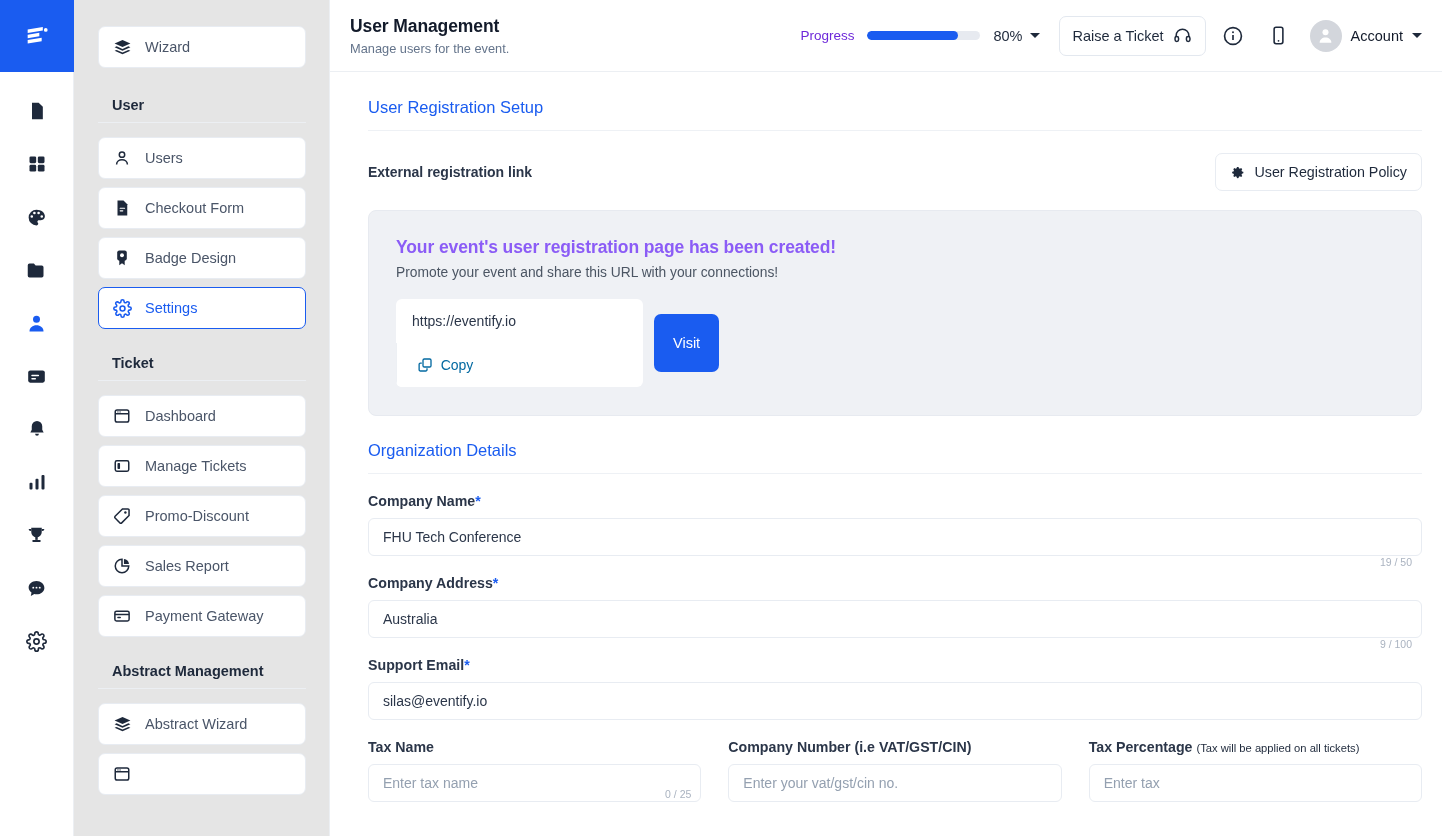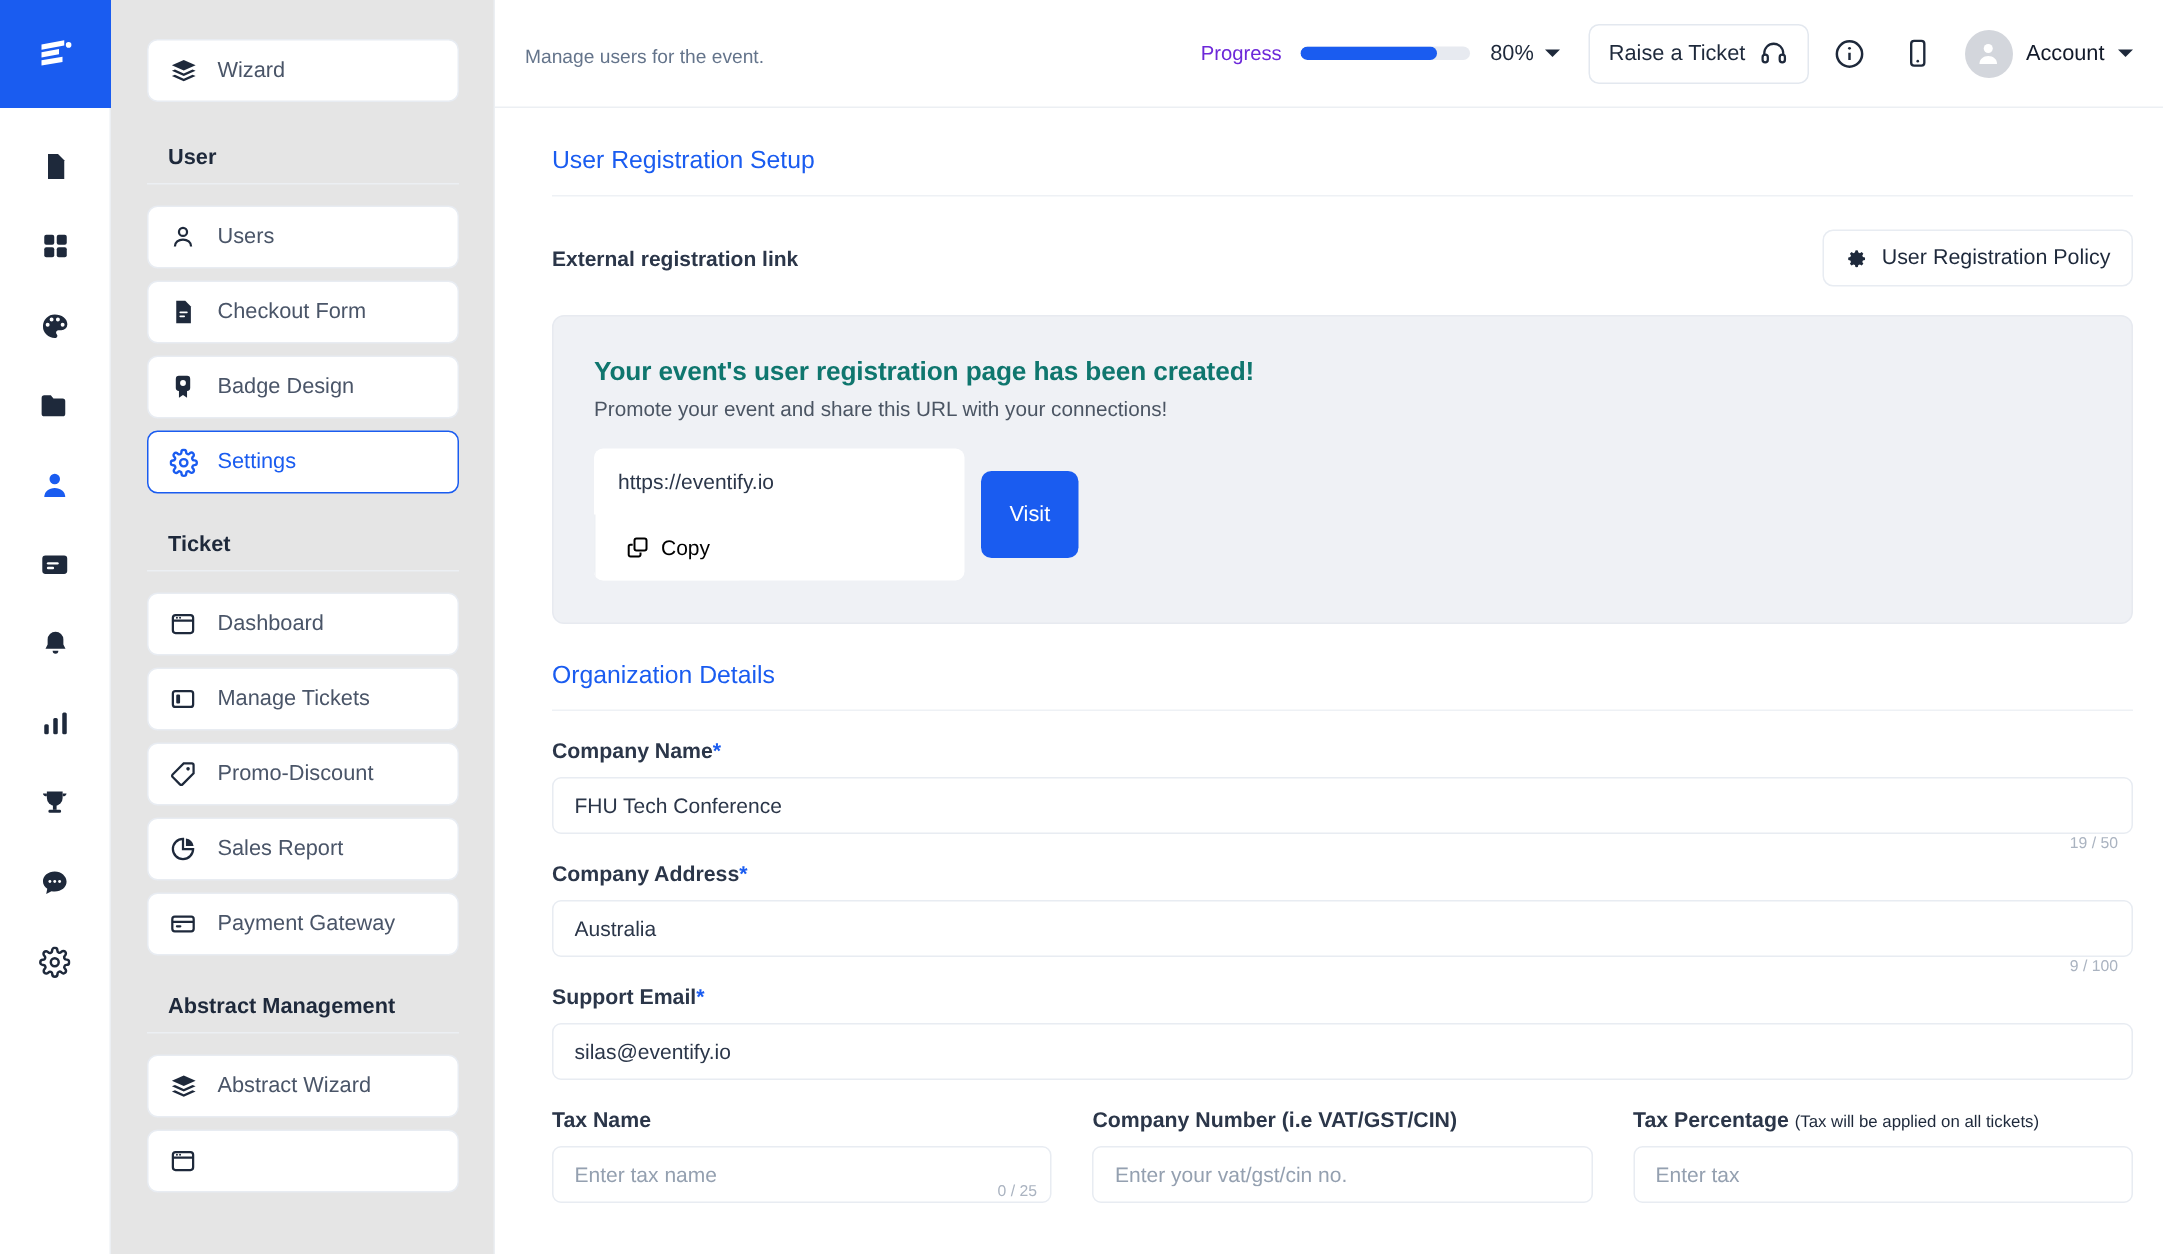--- a/index.html
+++ b/index.html
@@ -108,33 +108,33 @@
     height: 38px; border: 1px solid #e8ecf2; border-radius: 7px; background: #fff;
     display: flex; align-items: center; gap: 9px; padding: 0 14px;
     font-size: 14.3px; color: #1e293b; cursor: pointer;
   }
 
   .callout {
     margin-top: 19px;
     background: #eff1f5; border: 1px solid #e7eaf0; border-radius: 8px;
     padding: 26px 26px 28px 27px;
   }
-  .callout h3 { font-size: 17.5px; font-weight: 700; color: #0f766e; letter-spacing: -0.1px; }
+  .callout h3 { font-size: 17.5px; font-weight: 700; color: #8b5cf6; letter-spacing: -0.1px; }
   .callout p { font-size: 13.8px; color: #4b5costs; color: #4b5563; margin-top: 7px; }
   .urlrow { display: flex; align-items: center; gap: 11px; margin-top: 19px; }
   .urlbox { display: flex; background: #fff; border-radius: 6px; overflow: hidden; flex-direction: column; }
   .urlbox input {
     width: 247px; height: 44px; border: 0; outline: none;
     padding: 0 16px; font-size: 14px; color: #2b3649;
     font-family: "Liberation Sans", sans-serif; background: transparent;
   }
   .copy-btn {
     width: 97px; height: 44px; border-left: 1px solid #edf0f4;
     display: flex; align-items: center; justify-content: center; gap: 8px;
-    font-size: 14px; color: #000000; cursor: pointer; background: #fff;
+    font-size: 14px; color: #0369a1; cursor: pointer; background: #fff;
   }
   .visit-btn {
     height: 58px; padding: 0 19px; border-radius: 7px; border: 0;
     background: #1a5cf0; color: #fff; font-size: 14.5px; font-weight: 500;
     cursor: pointer; font-family: "Liberation Sans", sans-serif;
   }
 
   .sec2 { margin-top: 25px; }
   .field { margin-top: 19px; }
   .field-label { font-size: 14.2px; font-weight: 600; color: #2b3649; margin-bottom: 9px; }
@@ -377,20 +377,21 @@
             <circle cx="9.4" cy="6.5" r=".9" fill="currentColor" stroke="none"></circle>
           </svg>
       </span>
     </div>
   </div>
 
   <div class="main">
 
     <div class="topbar">
       <div class="title-wrap">
+        <div class="page-title">User Management</div>
         <div class="page-sub">Manage users for the event.</div>
       </div>
 
       <div class="topright">
         <span class="progress-label">Progress</span>
         <div class="progress-track">
           <div class="progress-fill" id="pfill" style="width: 80%;"></div>
         </div>
         <span class="progress-pct">80%</span>
         <span class="caret"></span>

